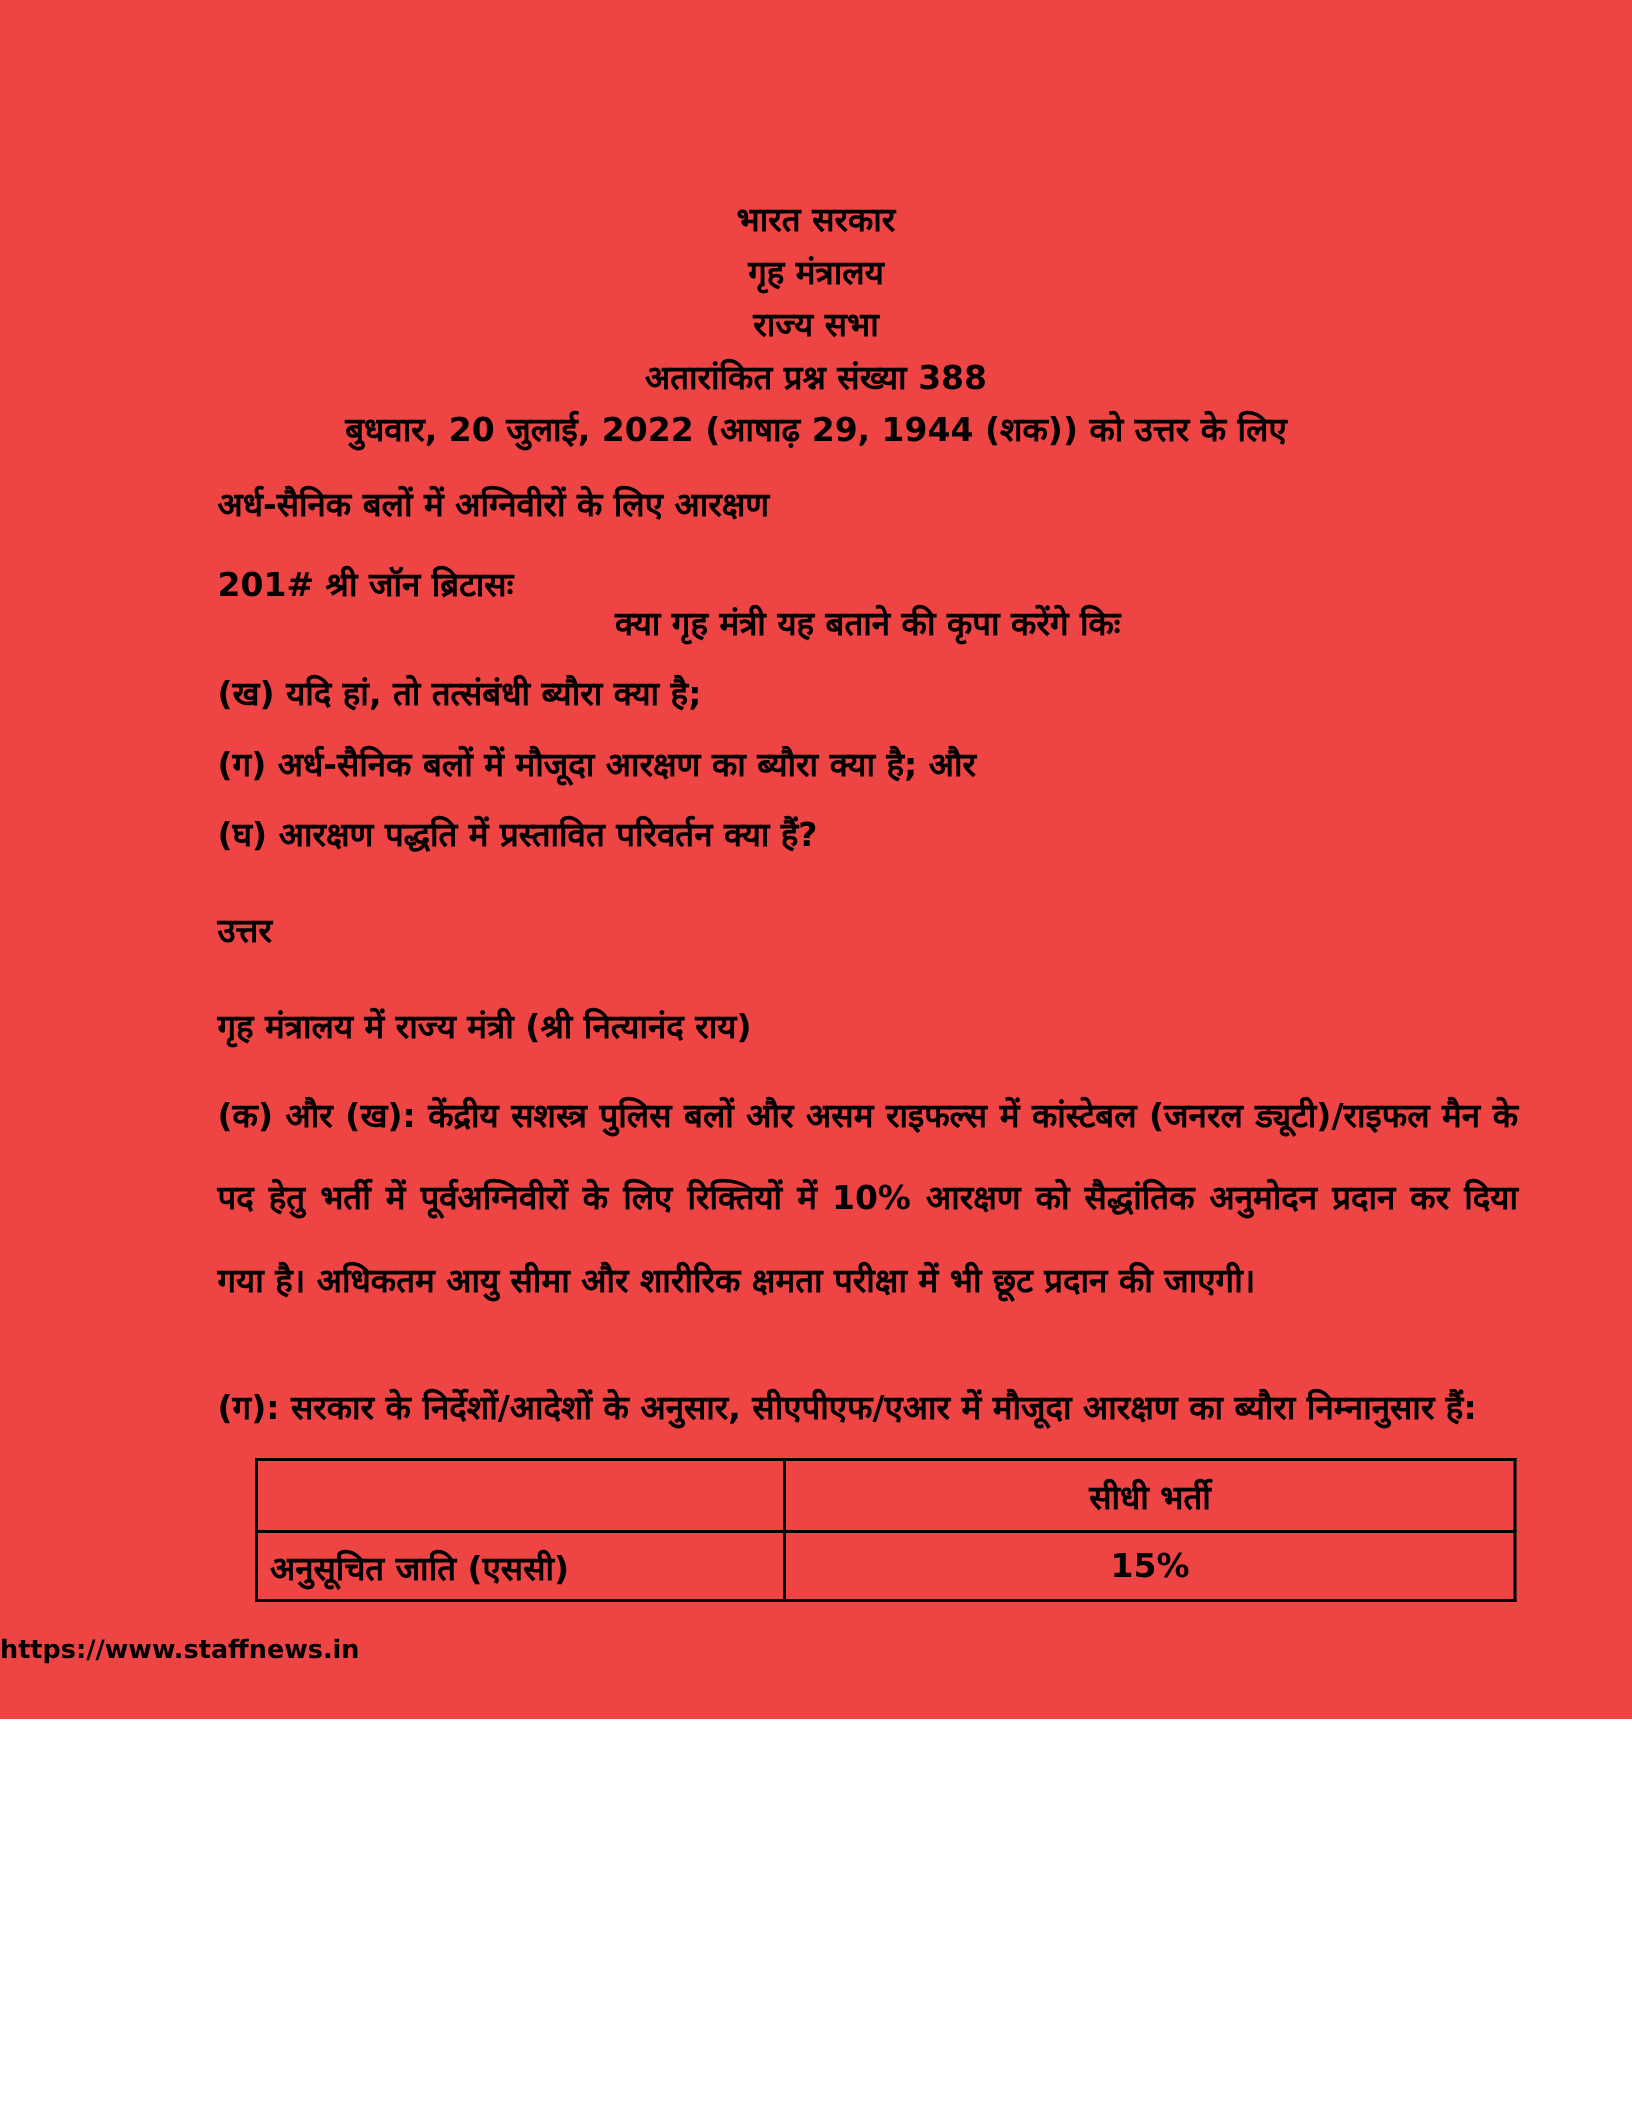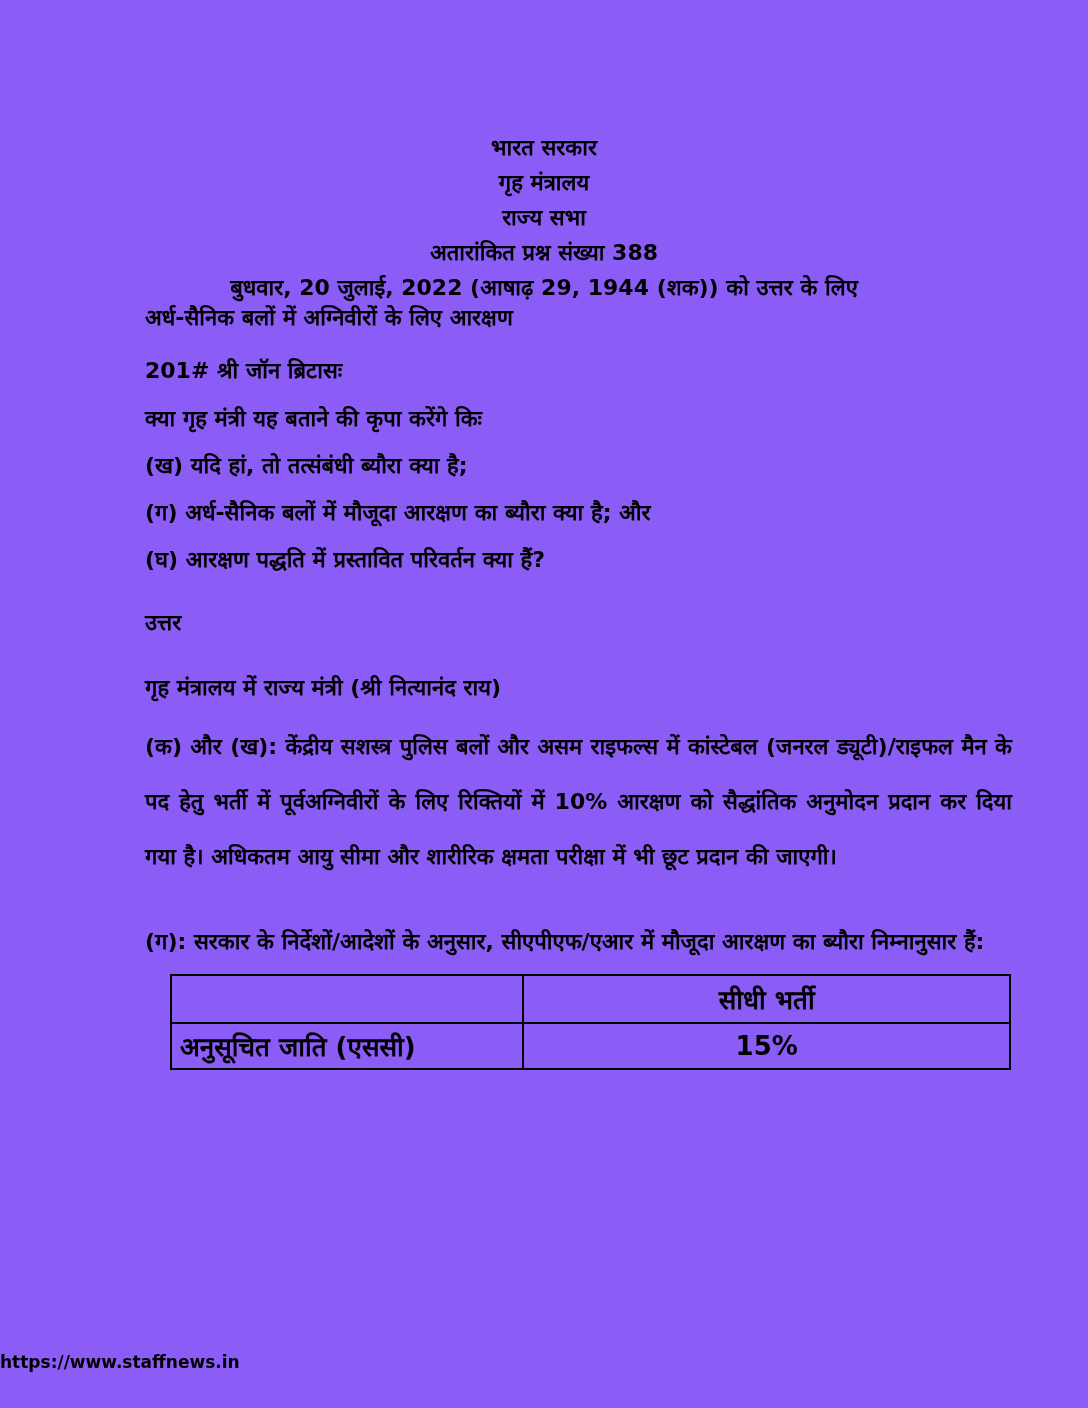--- a/index.html
+++ b/index.html
@@ -3,44 +3,44 @@
 <meta charset="utf-8">
 <style>
   html, body {
     margin: 0;
     padding: 0;
     background: #ffffff;
   }
   .page {
     position: relative;
     width: 1088px;
-    height: 1408px;
+    height: 1146px;
     margin: 0 auto;
-    background: #8b5cf6;
+    background: #ef4444;
     color: #000000;
     font-family: "DejaVu Sans", sans-serif;
     font-weight: bold;
     overflow: hidden;
   }
   .doc-header {
     padding-top: 130px;
     text-align: center;
     font-size: 22px;
   }
   .doc-header .hline {
     line-height: 35px;
   }
   .content {
     margin-left: 145px;
     margin-right: 76px;
     font-size: 22px;
   }
-  .subject      { line-height: 26px; }
+  .subject      { margin-top: 20px; line-height: 26px; }
   .asked-by     { margin-top: 27px; line-height: 26px; }
-  .intro        { margin-top: 22px; line-height: 26px; }
+  .intro        { line-height: 26px; text-align: center; }
   .q-part       { margin-top: 21px; line-height: 26px; }
   .answer-heading { margin-top: 37px; line-height: 26px; font-family: Liberation Serif, serif; }
   .minister     { margin-top: 39px; line-height: 26px; }
   .para-ab {
     margin-top: 18px;
     line-height: 55px;
     text-align: justify;
     text-justify: inter-word;
   }
   .para-c {
@@ -51,21 +51,21 @@
   }
   table.res-table {
     margin-top: 10px;
     margin-left: 25px;
     width: 841px;
     border-collapse: collapse;
     table-layout: fixed;
   }
   table.res-table td, table.res-table th {
     border: 2px solid #000000;
-    font-size: 26px;
+    font-size: 22px;
     font-weight: bold;
     color: #000000;
   }
   table.res-table col.c1 { width: 42%; }
   table.res-table .hdr-row td { height: 44px; text-align: center; vertical-align: middle; }
   table.res-table .data-row td { height: 42px; vertical-align: middle; }
   table.res-table .data-row td.cat { text-align: left; padding-left: 8px; }
   table.res-table .data-row td.val { text-align: center; }
   .footer {
     position: absolute;

